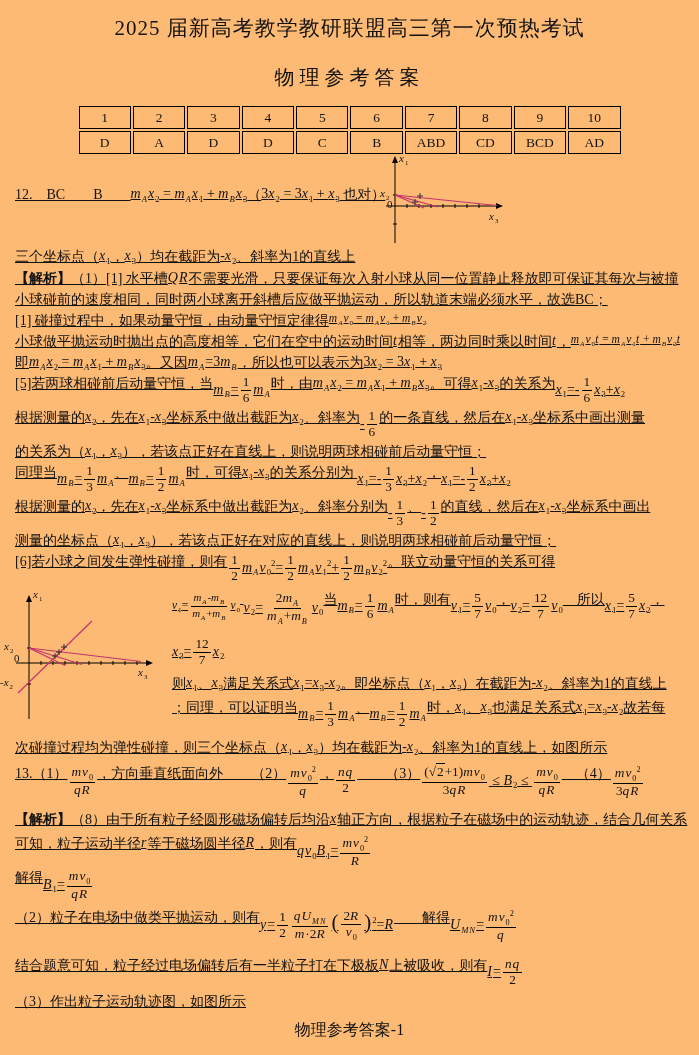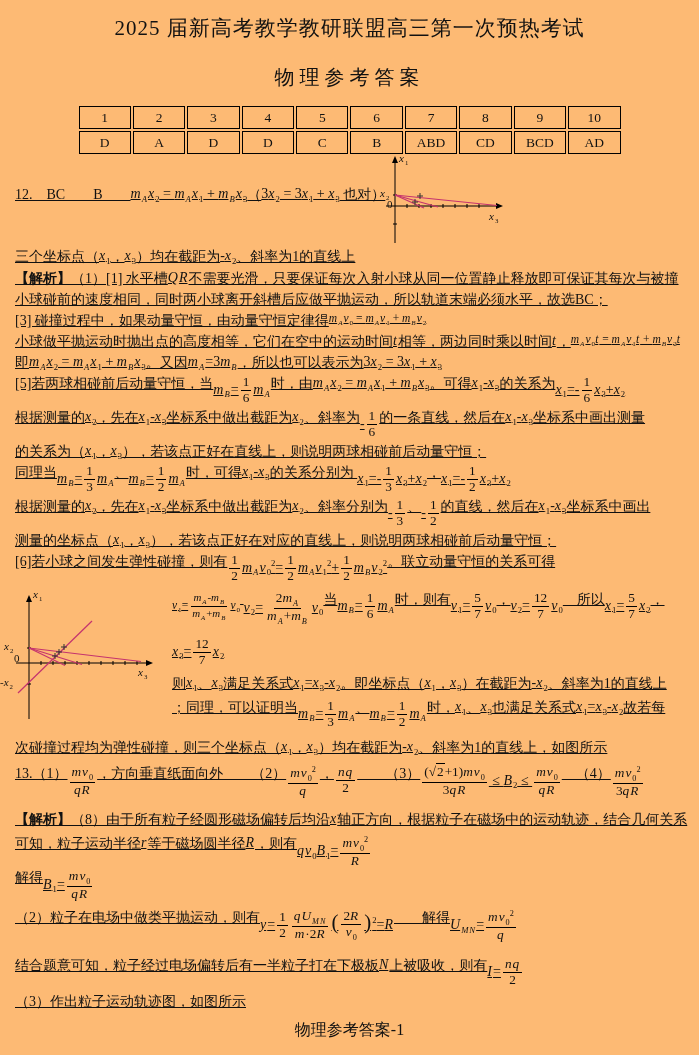--- a/index.html
+++ b/index.html
@@ -105,21 +105,21 @@
     <span class="glab" style="left:399px;top:-3px;"><span class="math"><i>x</i><sub>1</sub></span></span>
     <span class="glab" style="left:380px;top:32px;"><span class="math"><i>x</i><sub>2</sub></span></span>
     <span class="glab" style="left:387px;top:43px;"><span class="txt">0</span></span>
     <span class="glab" style="left:489px;top:55px;"><span class="math"><i>x</i><sub>3</sub></span></span>
   </div>
 
   <div class="ln h22"><span class="txt">三个坐标点（</span><span class="math"><i>x</i><sub>1</sub></span><span class="txt">，</span><span class="math"><i>x</i><sub>3</sub></span><span class="txt">）均在截距为</span><span class="math">-<i>x</i><sub>2</sub></span><span class="txt">、斜率为1的直线上</span></div>
 
   <div class="ln h21"><span class="txt bold">【解析】</span><span class="txt">（1）[1] 水平槽</span><span class="math"><i>Q</i><i>R</i></span><span class="txt">不需要光滑，只要保证每次入射小球从同一位置静止释放即可保证其每次与被撞</span></div>
   <div class="ln h21"><span class="txt">小球碰前的速度相同，同时两小球离开斜槽后应做平抛运动，所以轨道末端必须水平，故选BC；</span></div>
-  <div class="ln h21"><span class="txt">[3] 碰撞过程中，如果动量守恒，由动量守恒定律得</span><span class="math msm"><i>m</i><sub><i>A</i></sub><i>v</i><sub>0</sub> = <i>m</i><sub><i>A</i></sub><i>v</i><sub>1</sub> + <i>m</i><sub><i>B</i></sub><i>v</i><sub>2</sub></span></div>
+  <div class="ln h21"><span class="txt">[1] 碰撞过程中，如果动量守恒，由动量守恒定律得</span><span class="math msm"><i>m</i><sub><i>A</i></sub><i>v</i><sub>0</sub> = <i>m</i><sub><i>A</i></sub><i>v</i><sub>1</sub> + <i>m</i><sub><i>B</i></sub><i>v</i><sub>2</sub></span></div>
   <div class="ln h21"><span class="txt">小球做平抛运动时抛出点的高度相等，它们在空中的运动时间</span><span class="math"><i>t</i></span><span class="txt">相等，两边同时乘以时间</span><span class="math"><i>t</i></span><span class="txt">，</span><span class="math msm"><i>m</i><sub><i>A</i></sub><i>v</i><sub>0</sub><i>t</i> = <i>m</i><sub><i>A</i></sub><i>v</i><sub>1</sub><i>t</i> + <i>m</i><sub><i>B</i></sub><i>v</i><sub>2</sub><i>t</i></span></div>
   <div class="ln h21"><span class="txt">即</span><span class="math"><i>m</i><sub><i>A</i></sub><i>x</i><sub>2</sub> = <i>m</i><sub><i>A</i></sub><i>x</i><sub>1</sub> + <i>m</i><sub><i>B</i></sub><i>x</i><sub>3</sub></span><span class="txt">。又因</span><span class="math"><i>m</i><sub><i>A</i></sub>=3<i>m</i><sub><i>B</i></sub></span><span class="txt">，所以也可以表示为</span><span class="math">3<i>x</i><sub>2</sub> = 3<i>x</i><sub>1</sub> + <i>x</i><sub>3</sub></span></div>
   <div class="ln h34"><span class="txt">[5]若两球相碰前后动量守恒，当</span><span class="math"><i>m</i><sub><i>B</i></sub>=<span class="fr"><span class="fn">1</span><span class="fd">6</span></span><i>m</i><sub><i>A</i></sub></span><span class="txt">时，由</span><span class="math"><i>m</i><sub><i>A</i></sub><i>x</i><sub>2</sub> = <i>m</i><sub><i>A</i></sub><i>x</i><sub>1</sub> + <i>m</i><sub><i>B</i></sub><i>x</i><sub>3</sub></span><span class="txt">。可得</span><span class="math"><i>x</i><sub>1</sub>-<i>x</i><sub>3</sub></span><span class="txt">的关系为</span><span class="math"><i>x</i><sub>1</sub>=-<span class="fr"><span class="fn">1</span><span class="fd">6</span></span><i>x</i><sub>3</sub>+<i>x</i><sub>2</sub></span></div>
   <div class="ln h34"><span class="txt">根据测量的</span><span class="math"><i>x</i><sub>2</sub></span><span class="txt">，先在</span><span class="math"><i>x</i><sub>1</sub>-<i>x</i><sub>3</sub></span><span class="txt">坐标系中做出截距为</span><span class="math"><i>x</i><sub>2</sub></span><span class="txt">、斜率为</span><span class="math">-<span class="fr"><span class="fn">1</span><span class="fd">6</span></span></span><span class="txt">的一条直线，然后在</span><span class="math"><i>x</i><sub>1</sub>-<i>x</i><sub>3</sub></span><span class="txt">坐标系中画出测量</span></div>
   <div class="ln h21"><span class="txt">的关系为（</span><span class="math"><i>x</i><sub>1</sub></span><span class="txt">，</span><span class="math"><i>x</i><sub>3</sub></span><span class="txt">），若该点正好在直线上，则说明两球相碰前后动量守恒；</span></div>
   <div class="ln h34"><span class="txt">同理当</span><span class="math"><i>m</i><sub><i>B</i></sub>=<span class="fr"><span class="fn">1</span><span class="fd">3</span></span><i>m</i><sub><i>A</i></sub></span><span class="txt">、</span><span class="math"><i>m</i><sub><i>B</i></sub>=<span class="fr"><span class="fn">1</span><span class="fd">2</span></span><i>m</i><sub><i>A</i></sub></span><span class="txt">时，可得</span><span class="math"><i>x</i><sub>1</sub>-<i>x</i><sub>3</sub></span><span class="txt">的关系分别为 </span><span class="math"><i>x</i><sub>1</sub>=-<span class="fr"><span class="fn">1</span><span class="fd">3</span></span><i>x</i><sub>3</sub>+<i>x</i><sub>2</sub></span><span class="txt">，</span><span class="math"><i>x</i><sub>1</sub>=-<span class="fr"><span class="fn">1</span><span class="fd">2</span></span><i>x</i><sub>3</sub>+<i>x</i><sub>2</sub></span></div>
   <div class="ln h34"><span class="txt">根据测量的</span><span class="math"><i>x</i><sub>2</sub></span><span class="txt">，先在</span><span class="math"><i>x</i><sub>1</sub>-<i>x</i><sub>3</sub></span><span class="txt">坐标系中做出截距为</span><span class="math"><i>x</i><sub>2</sub></span><span class="txt">、斜率分别为</span><span class="math">-<span class="fr"><span class="fn">1</span><span class="fd">3</span></span></span><span class="txt">、</span><span class="math">-<span class="fr"><span class="fn">1</span><span class="fd">2</span></span></span><span class="txt">的直线，然后在</span><span class="math"><i>x</i><sub>1</sub>-<i>x</i><sub>3</sub></span><span class="txt">坐标系中画出</span></div>
   <div class="ln h21"><span class="txt">测量的坐标点（</span><span class="math"><i>x</i><sub>1</sub></span><span class="txt">，</span><span class="math"><i>x</i><sub>3</sub></span><span class="txt">），若该点正好在对应的直线上，则说明两球相碰前后动量守恒；</span></div>
   <div class="ln h34"><span class="txt">[6]若小球之间发生弹性碰撞，则有</span><span class="math"><span class="fr"><span class="fn">1</span><span class="fd">2</span></span><i>m</i><sub><i>A</i></sub><i>v</i><sub>0</sub><sup>2</sup>=<span class="fr"><span class="fn">1</span><span class="fd">2</span></span><i>m</i><sub><i>A</i></sub><i>v</i><sub>1</sub><sup>2</sup>+<span class="fr"><span class="fn">1</span><span class="fd">2</span></span><i>m</i><sub><i>B</i></sub><i>v</i><sub>2</sub><sup>2</sup></span><span class="txt">。联立动量守恒的关系可得</span></div>
 

